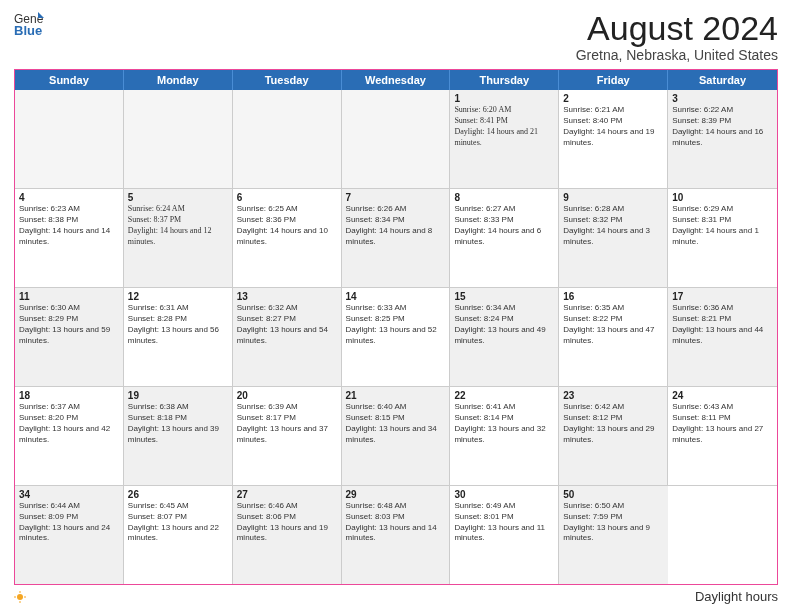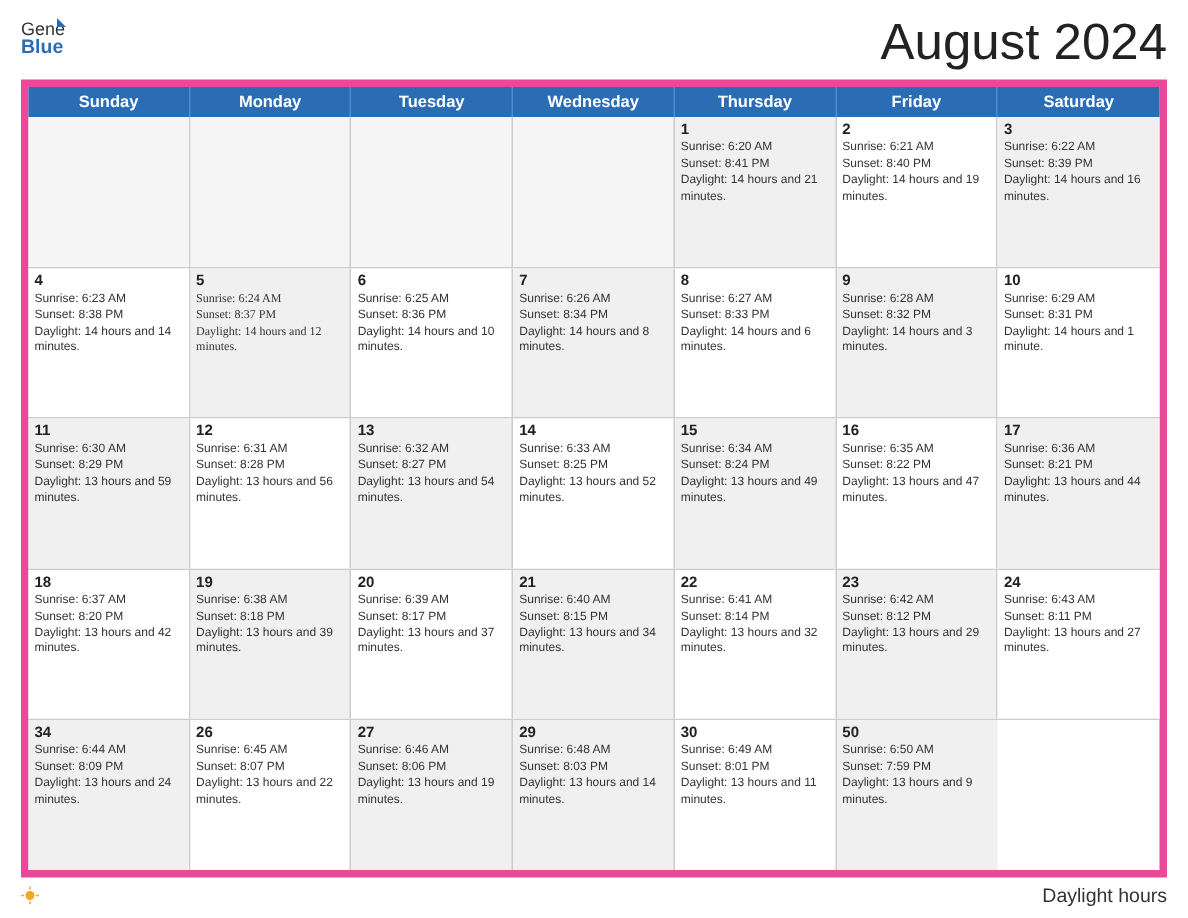--- a/index.html
+++ b/index.html
@@ -42,21 +42,21 @@
       line-height: 1.1;
     }
     .location {
       font-size: 14px;
       color: #444;
     }
     .calendar {
       flex: 1;
       display: flex;
       flex-direction: column;
-      border: 5px solid #ec4899;
+      border: 1px solid #ec4899;
     }
     .cal-header {
       display: grid;
       grid-template-columns: repeat(7, 1fr);
       background: #2a6db5;
     }
     .cal-header-cell {
       color: #fff;
       font-size: 11px;
       font-weight: bold;
@@ -121,20 +121,21 @@
   <div class="header">
     <div class="logo">
       <svg class="logo-icon" viewBox="0 0 30 28">
         <text x="0" y="13" font-size="12" fill="#333" font-family="Arial">General</text>
         <text x="0" y="25" font-size="13" fill="#2a6db5" font-weight="bold" font-family="Arial">Blue</text>
         <polygon points="24,2 30,8 24,8" fill="#2a6db5"></polygon>
       </svg>
     </div>
     <div class="title-block">
       <div class="month-year">August 2024</div>
+      <div class="location">Gretna, Nebraska, United States</div>
     </div>
   </div>
 
   <div class="calendar">
     <div class="cal-header">
     <div class="cal-header-cell">Sunday</div>
         <div class="cal-header-cell">Monday</div>
         <div class="cal-header-cell">Tuesday</div>
         <div class="cal-header-cell">Wednesday</div>
         <div class="cal-header-cell">Thursday</div>
@@ -142,21 +143,21 @@
         <div class="cal-header-cell">Saturday</div>
       </div>
     <div class="cal-body">
     <div class="cal-row">
           <div class="cal-cell empty"></div>
           <div class="cal-cell empty"></div>
           <div class="cal-cell empty"></div>
           <div class="cal-cell empty"></div>
           <div class="cal-cell shaded">
             <div class="day-num">1</div>
-            <div class="cell-text" style="white-space: pre-wrap;">Sunrise: 6:20 AM
+            <div class="cell-text" style="white-space: pre-wrap; font-family: Liberation Serif, serif;">Sunrise: 6:20 AM
 Sunset: 8:41 PM
 Daylight: 14 hours and 21 minutes.</div>
           </div>
           <div class="cal-cell">
             <div class="day-num">2</div>
             <div class="cell-text" style="white-space: pre-wrap;">Sunrise: 6:21 AM
 Sunset: 8:40 PM
 Daylight: 14 hours and 19 minutes.</div>
           </div>
           <div class="cal-cell shaded">

